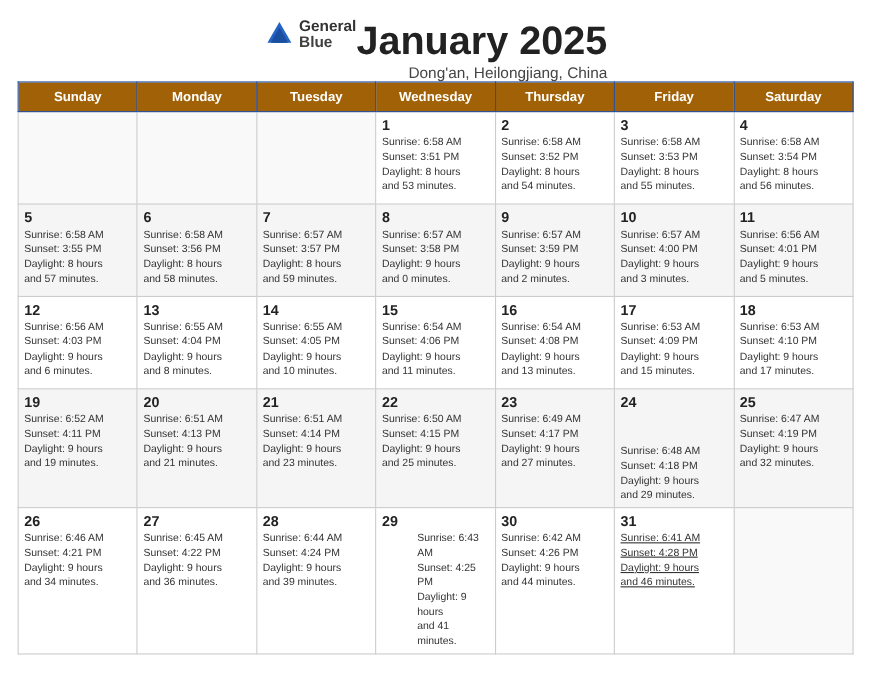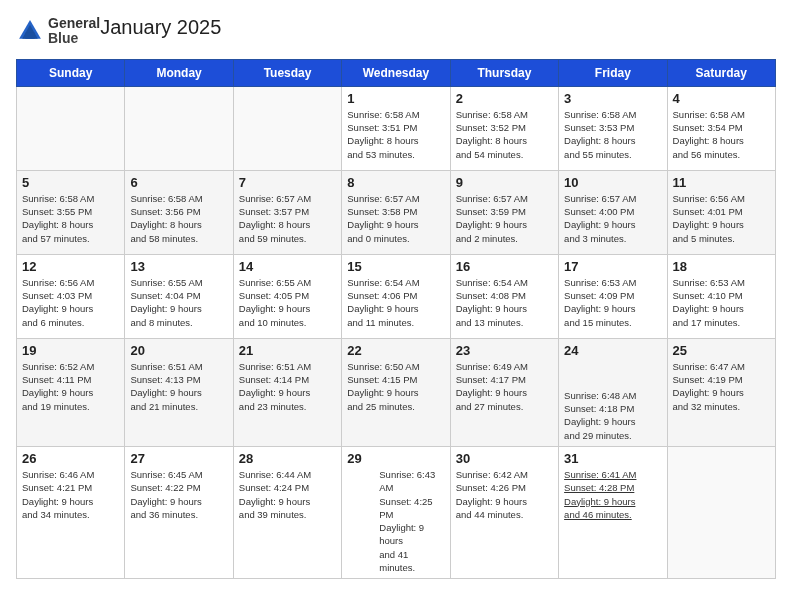--- a/index.html
+++ b/index.html
@@ -5,23 +5,22 @@
     * { box-sizing: border-box; margin: 0; padding: 0; }
     body {
       font-family: Arial, sans-serif;
       background: #fff;
       width: 792px;
       min-height: 612px;
       padding: 16px;
     }
     .header {
       display: flex;
-      justify-content: flex-start;
+      justify-content: center;
       align-items: flex-start;
-      margin-bottom: 12px;
     }
     .logo {
       display: flex;
       align-items: center;
       gap: 4px;
     }
     .logo-text {
       display: flex;
       flex-direction: column;
       font-size: 14px;
@@ -29,35 +28,35 @@
       line-height: 1.1;
     }
     .logo-general { color: #333; }
     .logo-blue { color: #404040; }
     .logo-icon {
       width: 28px;
       height: 28px;
     }
     .title-block { text-align: right; }
     .calendar-title {
-      font-size: 20px;
-      font-weight: normal;
+      font-size: 36px;
+      font-weight: bold;
       color: #222;
     }
     .calendar-subtitle {
       font-size: 14px;
       color: #444;
     }
     table {
       width: 100%;
       border-collapse: collapse;
       table-layout: fixed;
     }
     thead tr th {
-      background: #1d4ed8;
+      background: #a16207;
       color: #fff;
       font-size: 12px;
       font-weight: bold;
       padding: 6px 4px;
       text-align: center;
       border: 1px solid #2550a0;
     }
     tbody tr td {
       vertical-align: top;
       border: 1px solid #ccc;
@@ -93,20 +92,21 @@
       <polygon points="18,10 28,28 8,28" fill="#1a4fa0"></polygon>
       <rect x="12" y="20" width="12" height="8" fill="#1a4fa0"></rect>
     </svg>
     <div class="logo-text">
       <span class="logo-general">General</span>
       <span class="logo-blue">Blue</span>
     </div>
   </div>
   <div class="title-block">
     <div class="calendar-title">January 2025</div>
+    <div class="calendar-subtitle">Dong'an, Heilongjiang, China</div>
   </div>
 </div>
 
 <table>
   <thead>
     <tr id="dow-row">
         <th>Sunday</th>
         <th>Monday</th>
         <th>Tuesday</th>
         <th>Wednesday</th>

